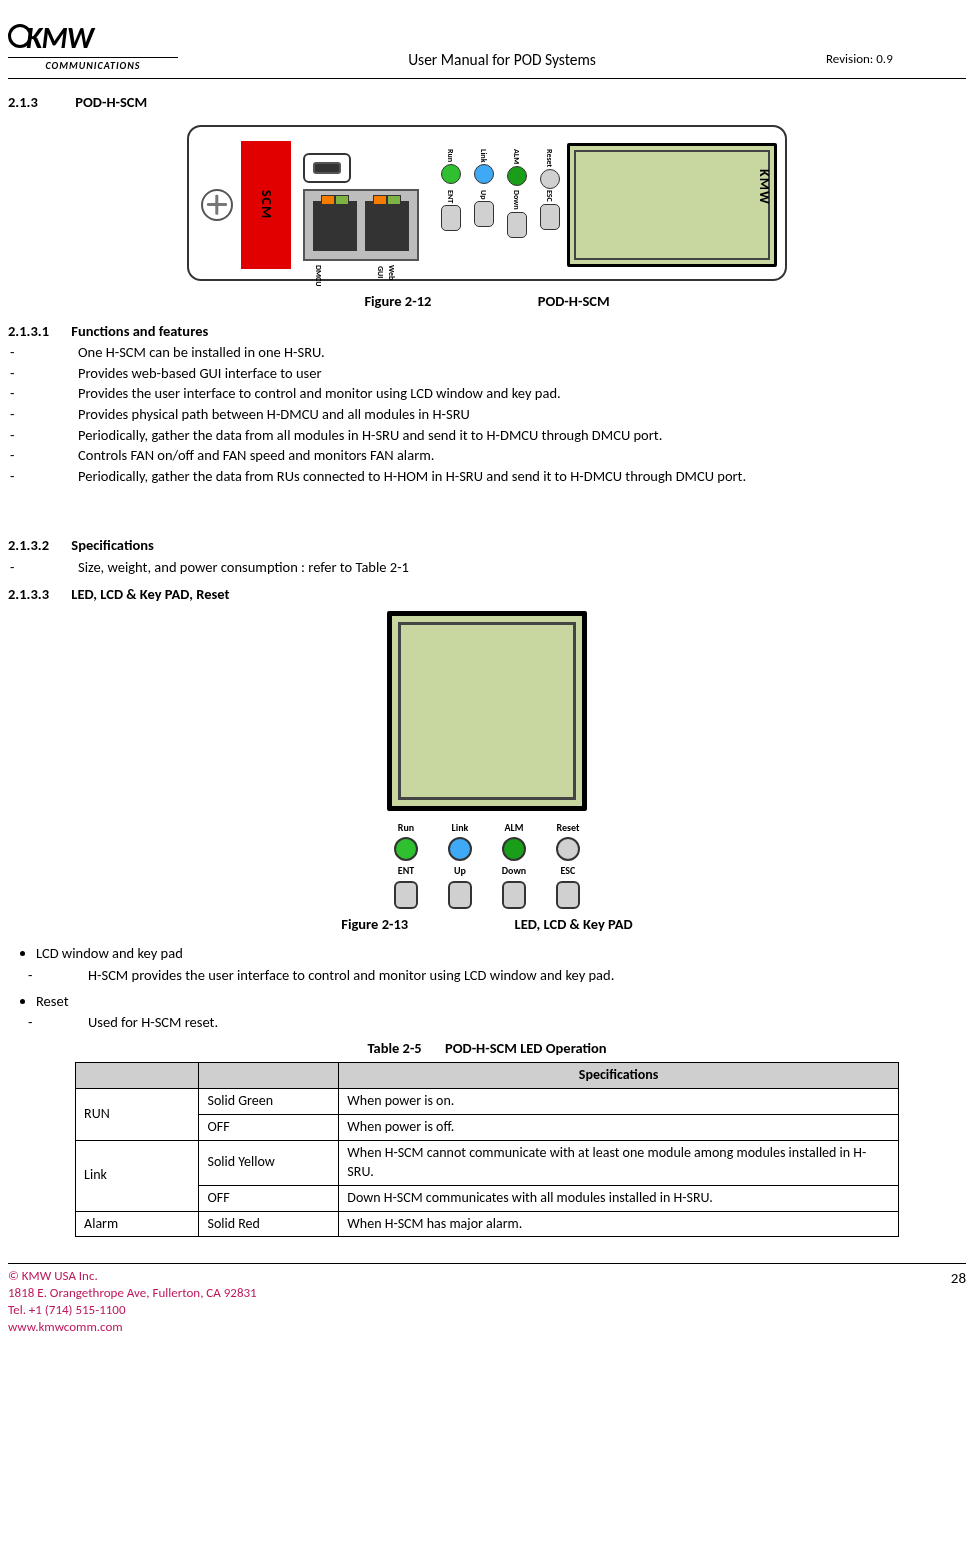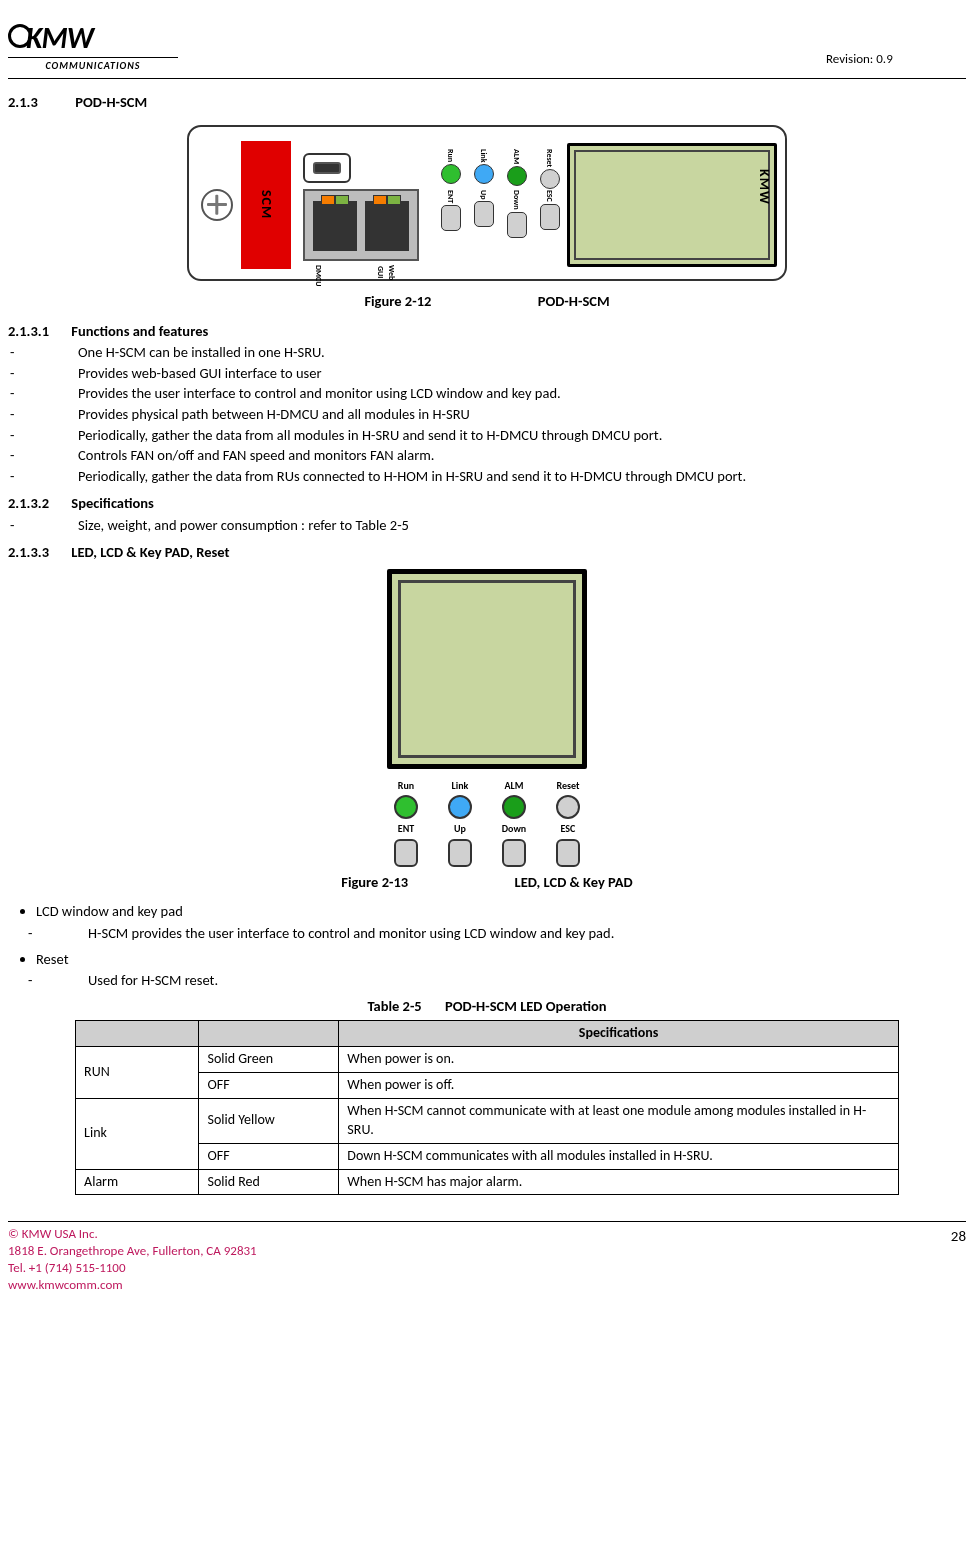--- a/index.html
+++ b/index.html
@@ -112,20 +112,21 @@
 <body>
 
 <div class="header-row">
   <div class="logo">
     <div style="display:flex;align-items:center;">
       <span class="logo-ellipse"></span>
       <span class="logo-text">KMW</span>
     </div>
     <div class="logo-sub">COMMUNICATIONS</div>
   </div>
+  <div class="header-center">User Manual for POD Systems</div>
   <div class="header-right">Revision: 0.9</div>
 </div>
 <hr class="header-rule">
 
 <div class="sec-row">
   <span class="sec-num">2.1.3</span>
   <span class="sec-title">POD-H-SCM</span>
 </div>
 
 <div class="fig-wrap">
@@ -199,25 +200,25 @@
   <li>One H-SCM can be installed in one H-SRU.</li>
   <li>Provides web-based GUI interface to user</li>
   <li>Provides the user interface to control and monitor using LCD window and key pad.</li>
   <li>Provides physical path between H-DMCU and all modules in H-SRU</li>
   <li>Periodically, gather the data from all modules in H-SRU and send it to H-DMCU through DMCU port.</li>
   <li>Controls FAN on/off and FAN speed and monitors FAN alarm.</li>
   <li>Periodically, gather the data from RUs connected to H-HOM in H-SRU and send it to H-DMCU through DMCU port.</li>
 </ul>
 
 <div class="sec-row sec-sub">
-  <span class="sec-num" style="width:60px;">2.1.3.2</span>
+  <span class="sec-num" style="width:60px;margin-top:42px;">2.1.3.2</span>
   <span class="sec-title">Specifications</span>
 </div>
 <ul class="dash">
-  <li>Size, weight, and power consumption : refer to Table 2-5</li>
+  <li>Size, weight, and power consumption : refer to Table 2-1</li>
 </ul>
 
 <div class="sec-row sec-sub">
   <span class="sec-num" style="width:60px;">2.1.3.3</span>
   <span class="sec-title">LED, LCD &amp; Key PAD, Reset</span>
 </div>
 
 <div class="fig-wrap">
   <div class="lcd-panel">
     <div class="lcd2"></div>

